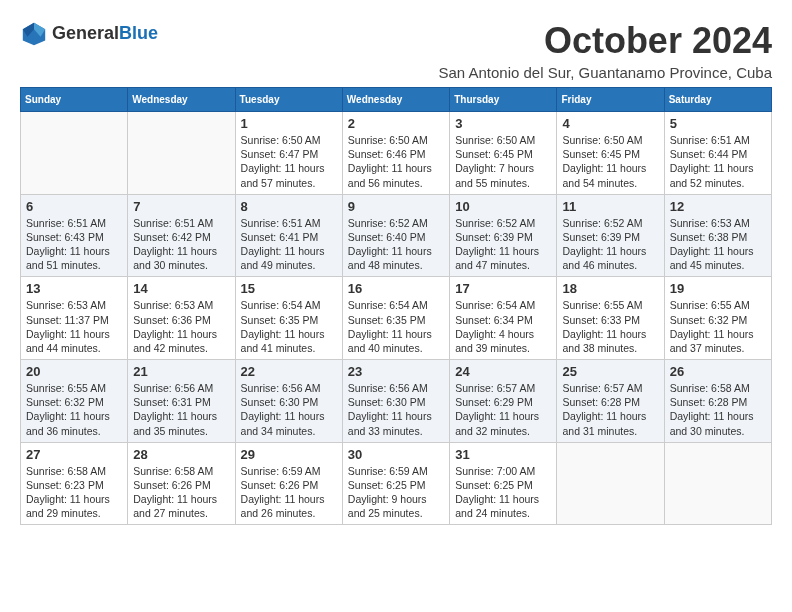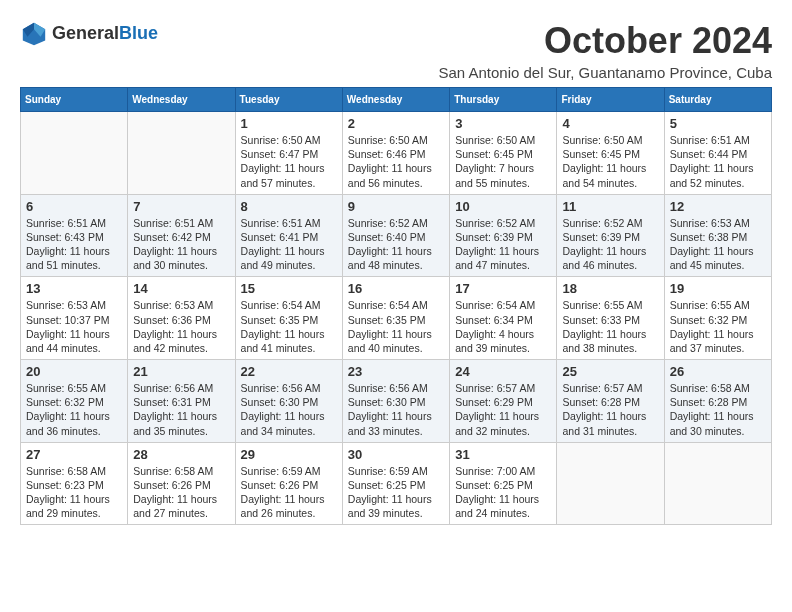--- a/index.html
+++ b/index.html
@@ -205,21 +205,21 @@
           <span class="day-num">12</span>
           <span class="cell-line">Sunrise: 6:53 AM</span>
           <span class="cell-line">Sunset: 6:38 PM</span>
           <span class="cell-line">Daylight: 11 hours and 45 minutes.</span>
         </td>
       </tr>
       <tr>
         <td>
           <span class="day-num">13</span>
           <span class="cell-line">Sunrise: 6:53 AM</span>
-          <span class="cell-line">Sunset: 10:37 PM</span>
+          <span class="cell-line">Sunset: 11:37 PM</span>
           <span class="cell-line">Daylight: 11 hours and 44 minutes.</span>
         </td>
         <td>
           <span class="day-num">14</span>
           <span class="cell-line">Sunrise: 6:53 AM</span>
           <span class="cell-line">Sunset: 6:36 PM</span>
           <span class="cell-line">Daylight: 11 hours and 42 minutes.</span>
         </td>
         <td>
           <span class="day-num">15</span>
@@ -312,21 +312,21 @@
         <td>
           <span class="day-num">29</span>
           <span class="cell-line">Sunrise: 6:59 AM</span>
           <span class="cell-line">Sunset: 6:26 PM</span>
           <span class="cell-line">Daylight: 11 hours and 26 minutes.</span>
         </td>
         <td>
           <span class="day-num">30</span>
           <span class="cell-line">Sunrise: 6:59 AM</span>
           <span class="cell-line">Sunset: 6:25 PM</span>
-          <span class="cell-line">Daylight: 11 hours and 39 minutes.</span>
+          <span class="cell-line">Daylight: 9 hours and 25 minutes.</span>
         </td>
         <td>
           <span class="day-num">31</span>
           <span class="cell-line">Sunrise: 7:00 AM</span>
           <span class="cell-line">Sunset: 6:25 PM</span>
           <span class="cell-line">Daylight: 11 hours and 24 minutes.</span>
         </td>
         <td class="empty-cell"></td>
         <td class="empty-cell"></td>
       </tr>

